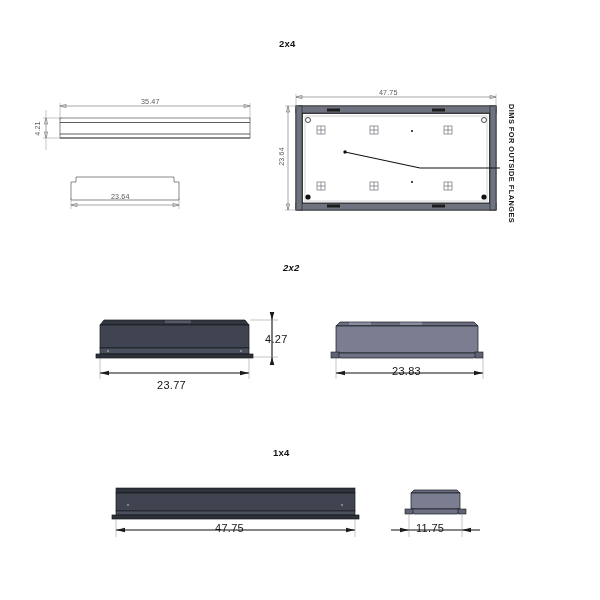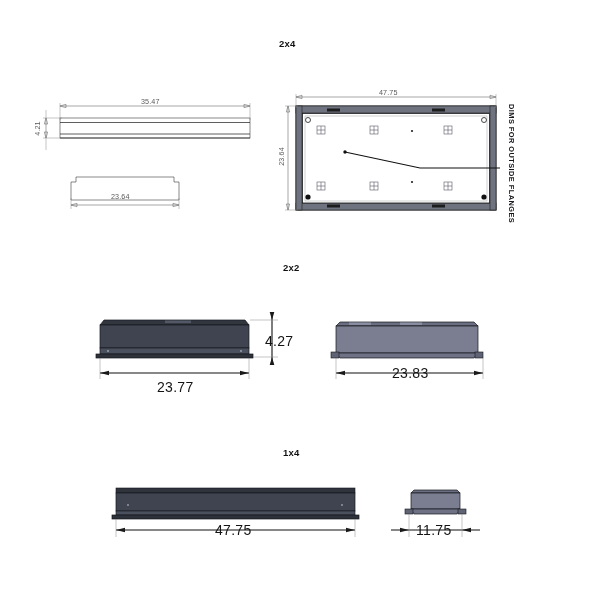--- a/index.html
+++ b/index.html
@@ -20,21 +20,21 @@
     color:#101010;
     white-space:nowrap;
   }
   .dim-txt{
     position:absolute;
     font-size:7.2px;
     color:#5a5a5a;
     letter-spacing:.1px;
     white-space:nowrap;
   }
-  .dim-txt.dark{color:#141414;font-size:14px;letter-spacing:.3px;}
+  .dim-txt.dark{color:#141414;font-size:11px;letter-spacing:.3px;}
   .dim-txt.vert{transform-origin:center center;}
   .note-txt{
     position:absolute;
     font-size:7.4px;
     font-weight:bold;
     color:#15151c;
     letter-spacing:.45px;
     white-space:nowrap;
     transform-origin:left top;
   }
@@ -151,21 +151,21 @@
     <line class="ln" x1="288" y1="106" x2="288" y2="210"></line>
     <line class="ln-thin" x1="285" y1="106" x2="298" y2="106"></line>
     <line class="ln-thin" x1="285" y1="210" x2="298" y2="210"></line>
     <path class="ln" d="M288 106 l-1.7 6 h3.4 z" fill="#6d6d6d"></path>
     <path class="ln" d="M288 210 l-1.7 -6 h3.4 z" fill="#6d6d6d"></path>
   </svg>
   <div class="dim-txt" style="left:379px;top:88px;">47.75</div>
   <div class="dim-txt vert" style="left:272px;top:152px;transform:rotate(-90deg);">23.64</div>
   <div class="note-txt" style="left:516px;top:104px;transform:rotate(90deg);">DIMS FOR OUTSIDE FLANGES</div>
 
-  <div class="sec-label" style="left:283px;top:262px;">2x2</div>
+  <div class="sec-label" style="left:283px;top:262px;font-style:italic;">2x2</div>
 
   <svg width="600" height="600">
     <path d="M100 325 L104 320 L245 320 L249 325 Z" fill="#32363f" stroke="#15171c" stroke-width=".7"></path>
     <rect x="100" y="325" width="149" height="23" fill="#3f4450" stroke="#15171c" stroke-width=".7"></rect>
     <rect x="100" y="348" width="149" height="6" fill="#4a505e" stroke="#15171c" stroke-width=".7"></rect>
     <rect x="96" y="354" width="157" height="4" fill="#2d313a" stroke="#15171c" stroke-width=".7"></rect>
     <rect x="165" y="320.5" width="26" height="2.6" fill="#525866"></rect>
     <circle cx="108" cy="351" r="1" fill="#9aa0ae"></circle>
     <circle cx="241" cy="351" r="1" fill="#9aa0ae"></circle>
 
@@ -194,21 +194,21 @@
     <rect x="400" y="322.5" width="22" height="2.4" fill="#8a8ea0"></rect>
 
     <line class="ln-d" x1="336" y1="373" x2="483" y2="373" stroke="#1a1a1a" stroke-width=".9"></line>
     <line class="ln-thin" x1="336" y1="358" x2="336" y2="379" stroke="#1a1a1a"></line>
     <line class="ln-thin" x1="483" y1="358" x2="483" y2="379" stroke="#1a1a1a"></line>
     <path d="M336 373 l9 -2.3 v4.6 z" fill="#1a1a1a"></path>
     <path d="M483 373 l-9 -2.3 v4.6 z" fill="#1a1a1a"></path>
   </svg>
   <div class="dim-txt dark" style="left:392px;top:365px;text-align:center;">23.83</div>
 
-  <div class="sec-label" style="left:283px;top:447px;">1x4</div>
+  <div class="sec-label" style="left:273px;top:447px;">1x4</div>
 
   <svg width="600" height="600">
     <rect x="116" y="488" width="239" height="5" fill="#2f333c" stroke="#15171c" stroke-width=".6"></rect>
     <rect x="116" y="493" width="239" height="18" fill="#3f4450" stroke="#15171c" stroke-width=".7"></rect>
     <rect x="116" y="511" width="239" height="4" fill="#4a505e" stroke="#15171c" stroke-width=".6"></rect>
     <rect x="112" y="515" width="247" height="4" fill="#2d313a" stroke="#15171c" stroke-width=".7"></rect>
     <circle cx="128" cy="505" r=".9" fill="#9aa0ae"></circle>
     <circle cx="342" cy="505" r=".9" fill="#9aa0ae"></circle>
 
     <line class="ln-d" x1="116" y1="530" x2="355" y2="530" stroke="#1a1a1a" stroke-width=".9"></line>

